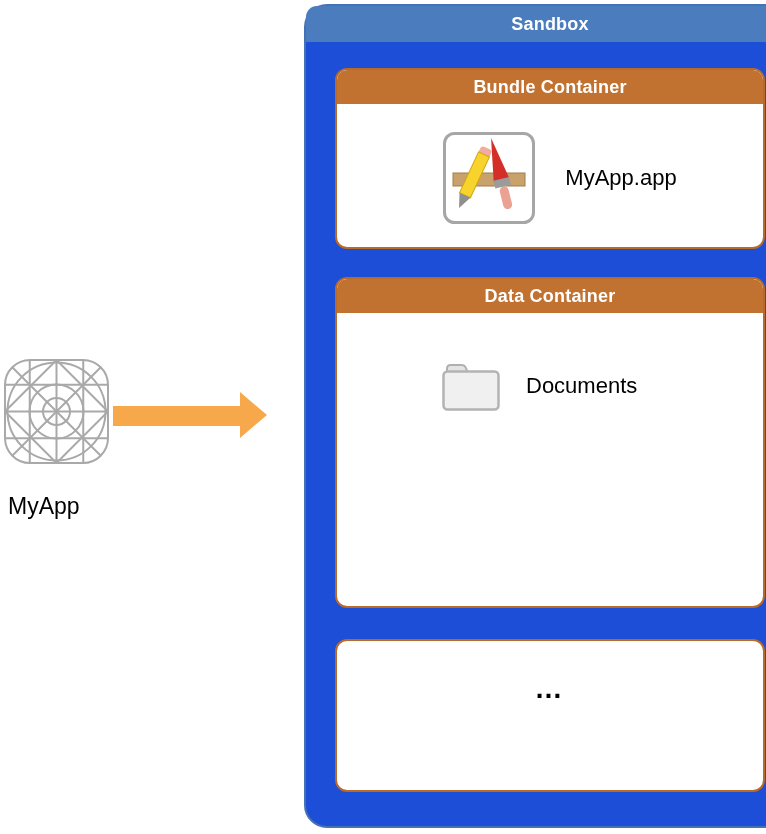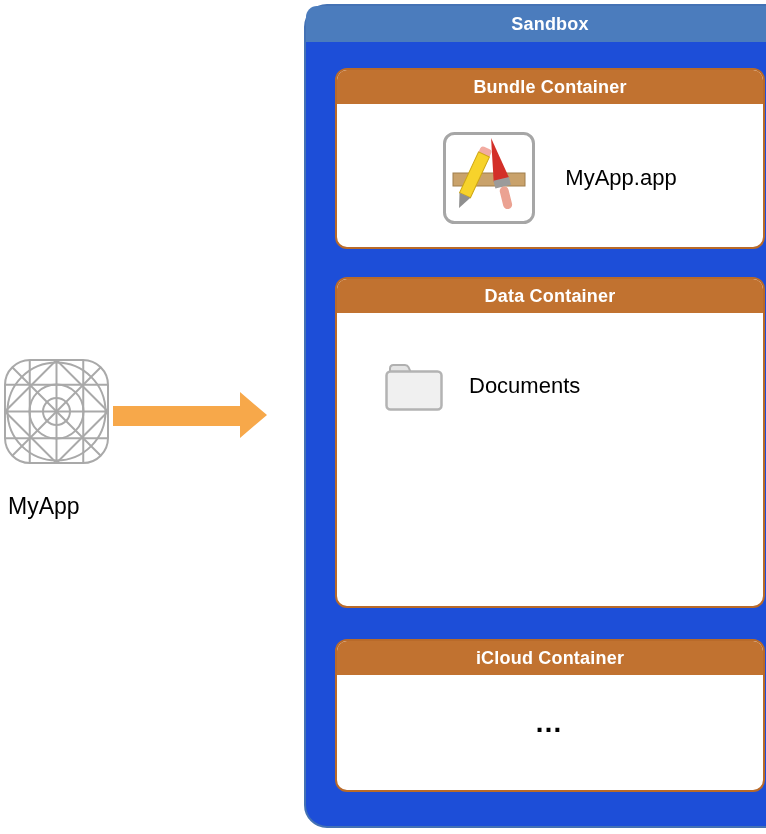--- a/index.html
+++ b/index.html
@@ -40,21 +40,21 @@
     display:flex;align-items:center;justify-content:center;
     color:#ffffff;font-weight:bold;font-size:18px;letter-spacing:.2px;
     border-radius:9px 9px 0 0;
   }
   .bundle-row{
     display:flex;align-items:center;justify-content:center;gap:30px;margin-top:28px;padding-left:20px;
   }
   .appstore-icon{width:92px;height:92px;display:block;}
   .item-label{font-size:22px;color:#000;}
 
-  .folder-rows{padding:45px 0 0 46px;display:flex;flex-direction:column;gap:16px;}
+  .folder-rows{padding:45px 0 0 103px;display:flex;flex-direction:column;gap:16px;}
   .folder-row{display:flex;align-items:center;gap:24px;}
   .folder-icon{width:62px;height:55px;display:block;}
 
   .icloud-body{display:flex;align-items:center;justify-content:center;height:95px;}
   .ellipsis{font-size:28px;font-weight:bold;letter-spacing:3px;color:#000;}
 </style>
 </head>
 <body>
 
 <div class="canvas">
@@ -126,20 +126,19 @@
           </svg>
           <div class="item-label">Documents</div>
         </div>
 
 
 
       </div>
     </div>
 
     <div class="container-box icloud">
-      <div class="container-header">iCloud Container</div>
       <div class="icloud-body">
         <div class="ellipsis">…</div>
       </div>
     </div>
 
   </div>
 </div>
 
 </body></html>

